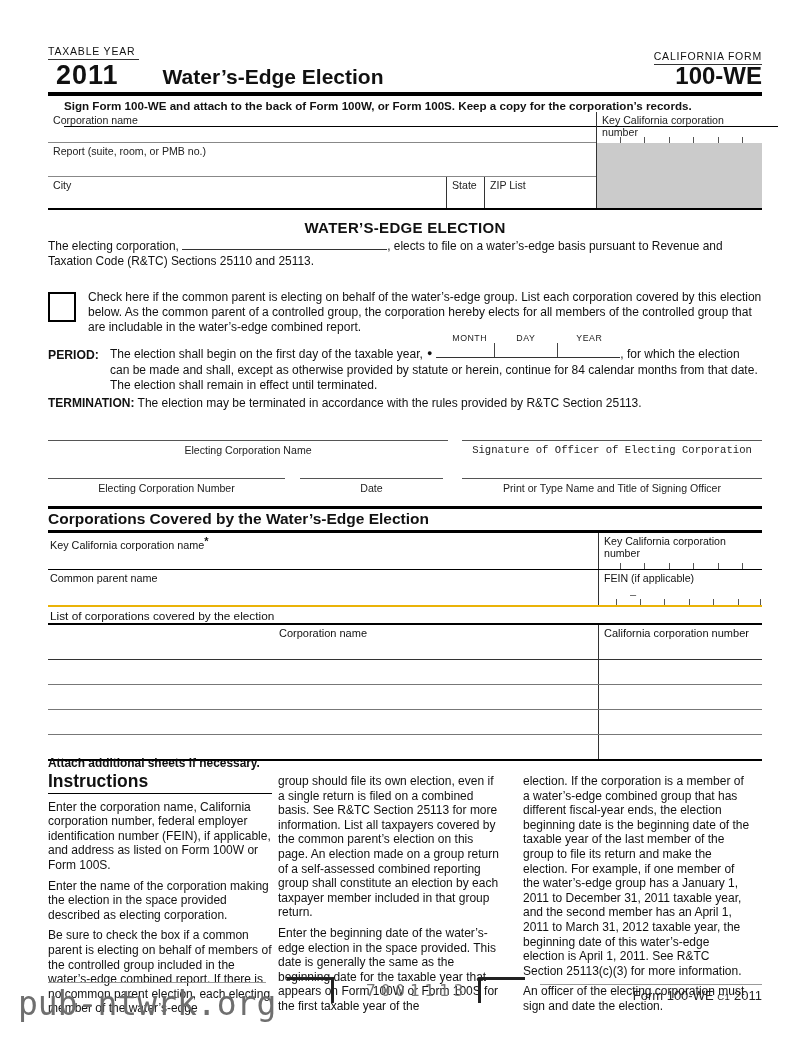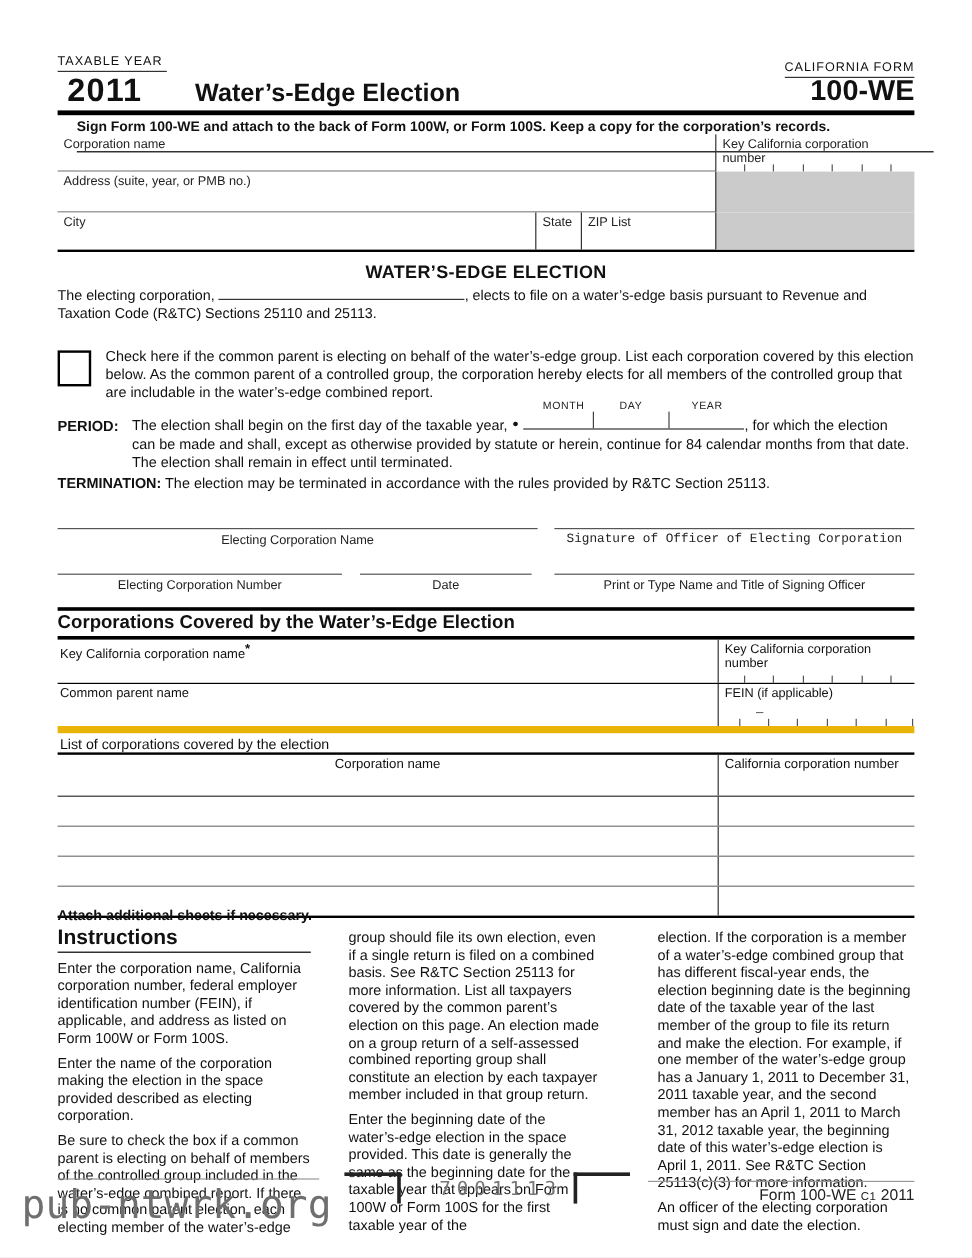--- a/index.html
+++ b/index.html
@@ -60,31 +60,31 @@
   .w400{width:400px;} .w300{width:300px;margin-left:14px;font-family:Liberation Mono, monospace;}
   .w237{width:237px;} .w143{width:143px;margin-left:15px;} .w300b{width:300px;margin-left:19px;}
   .section-bar{left:48px;width:714px;height:2.5px;background:#000;}
   .covered-heading{top:510px;left:48px;width:714px;font-size:15.5px;font-weight:bold;}
   
   .covered{top:533px;left:48px;width:714px;}
   .cov-row{display:flex;}
   .cov-left{width:550px;position:relative;box-sizing:border-box;padding:2px 0 0 2px;font-size:10.8px;}
   .cov-right{width:164px;position:relative;box-sizing:border-box;border-left:1px solid #333;padding:2px 0 0 5px;font-size:10.6px;}
   .h36{height:36px;border-bottom:1.5px solid #000;}
-  .h35{height:35px;border-bottom:6px solid #eab308;}
+  .h35{height:35px;border-bottom:2px solid #eab308;}
   .list-label-row{height:18px;font-size:11.8px;padding:2px 0 0 2px;border-bottom:2px solid #000;box-sizing:border-box;}
   .tbl-header{height:34px;border-bottom:1.5px solid #333;}
   .tbl-header .cov-left{text-align:center;padding-left:0;font-size:11px;}
   .tbl-header .cov-right{font-size:11px;}
   .tbl-row{height:24px;border-bottom:1px solid #777;}
   .tbl-row:last-of-type{border-bottom:2px solid #000;}
   .sup{font-weight:bold;vertical-align:4px;font-size:11px;}
   
   .footnote{top:756px;left:48px;width:714px;display:flex;justify-content:space-between;font-size:11.9px;}
-  .instructions{top:774px;left:48px;width:714px;display:flex;gap:25px;}
+  .instructions{top:774px;left:48px;width:714px;display:flex;}
   .icol{font-size:12px;line-height:14.6px;}
   .icol p{margin:0 0 6px 0;}
   .icol1{width:224px;}
   .icol2{width:222px;margin-left:6px;}
   .icol3{width:227px;margin-left:23px;}
   .instr-heading{font-size:17.5px;font-weight:bold;border-bottom:1.5px solid #000;padding-bottom:4px;margin-bottom:6px;}
   
   .foot-line-l{top:982px;left:48px;width:218px;height:1px;background:#999;}
   .foot-line-r{top:984px;left:540px;width:222px;height:1px;background:#999;}
   .watermark{top:984px;left:18px;font-family:"DejaVu Sans Mono", monospace;font-size:33px;color:#6f6f6f;}
@@ -117,21 +117,21 @@
       <div class="cell r1 c-right">
         <span>Key California corporation number</span>
         <span class="ticks">
           <span style="left:23px"></span><span style="left:47px"></span><span style="left:72px"></span>
           <span style="left:96px"></span><span style="left:121px"></span><span style="left:145px"></span>
         </span>
       </div>
     </div>
     <div class="id-row">
       <div class="cell r2 c-main">
-        <span>Address (suite, year, or PMB no.)</span>
+        <span>Report (suite, room, or PMB no.)</span>
       </div>
       <div class="cell r2 c-right shaded" style="border-bottom:none;"></div>
     </div>
     <div class="id-row">
       <div class="cell r3 c-city" style="border-bottom:none;">
         <span>City</span>
       </div>
       <div class="cell r3 c-state" style="border-bottom:none;">
         <span>State</span>
       </div>

